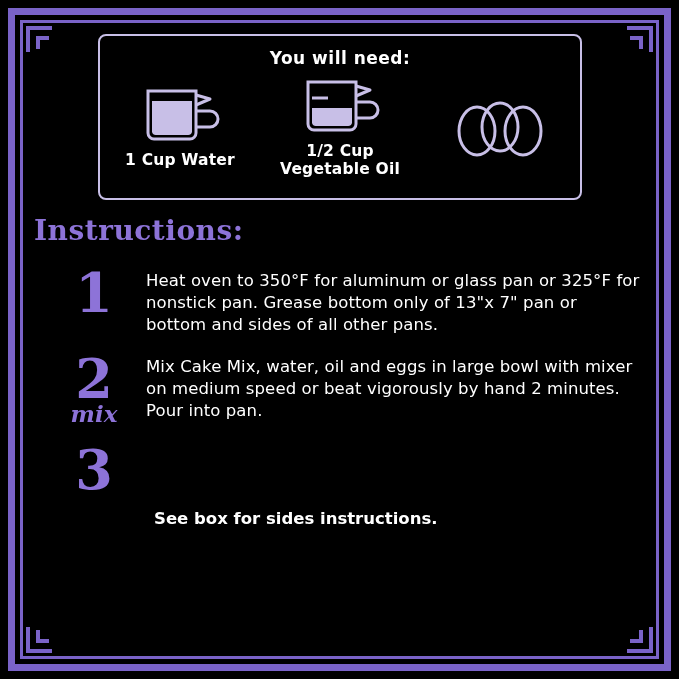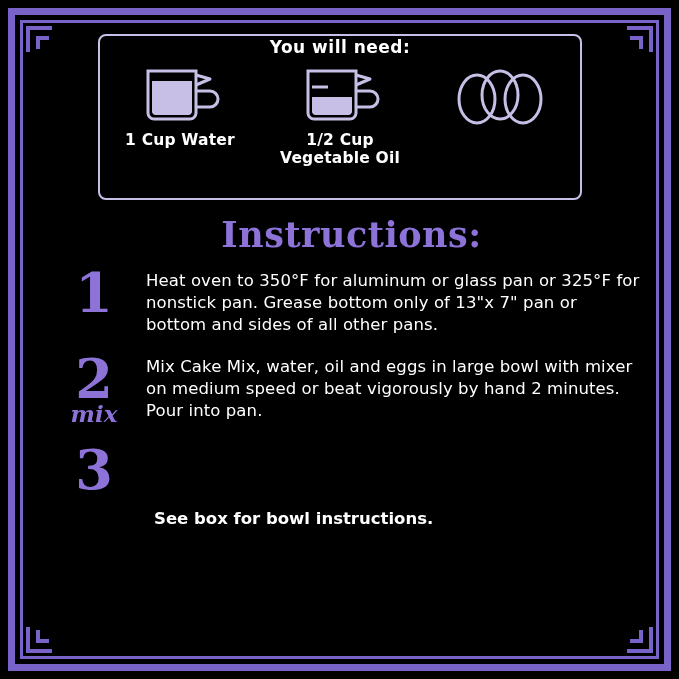--- a/index.html
+++ b/index.html
@@ -78,31 +78,31 @@
     left: 64px;
     top: 4px;
     width: 484px;
     height: 166px;
     border: 2px solid #c8bfe7;
     border-radius: 8px;
     box-sizing: border-box;
   }
   .card-title {
     text-align: center;
-    margin-top: 1px;
+    margin-top: 12px;
     font-family: "DejaVu Sans", sans-serif;
     font-weight: bold;
     font-size: 17px;
     letter-spacing: 0.5px;
     color: #ffffff;
   }
   .ingredients-row {
     display: flex;
     justify-content: space-around;
-    align-items: flex-start;
+    align-items: center;
     margin-top: 6px;
   }
   .ingredient {
     width: 150px;
     text-align: center;
   }
   .ing-icon {
     height: 62px;
     display: flex;
     align-items: flex-end;
@@ -114,26 +114,26 @@
     font-weight: bold;
     line-height: 1.15;
     color: #ffffff;
     letter-spacing: 0.2px;
   }
 
   
   .instructions-heading {
     position: absolute;
     top: 184px;
-    left: 12px;
+    left: 0;
     width: 100%;
-    text-align: center;
+    text-align: left;
     font-family: "DejaVu Serif", serif;
     font-weight: bold;
-    font-size: 35px;
+    font-size: 28px;
     color: #8d73d8;
     letter-spacing: 0.5px;
   }
 
   
   .steps {
     position: absolute;
     top: 238px;
     left: 8px;
     right: 4px;
@@ -283,18 +283,18 @@
         </div>
         <div class="step-text">Mix Cake Mix, water, oil and eggs in large bowl with mixer on medium speed or beat vigorously by hand 2 minutes. Pour into pan.</div>
       </div>
 
       <div class="step">
         <div class="step-num-wrap">
           <div class="step-num">3</div>
         </div>
       </div>
 
-      <div class="footnote">See box for bowl instructions.</div>
+      <div class="footnote">See box for sides instructions.</div>
 
     </div>
 
   </div>
 </div>
 
 </body></html>

